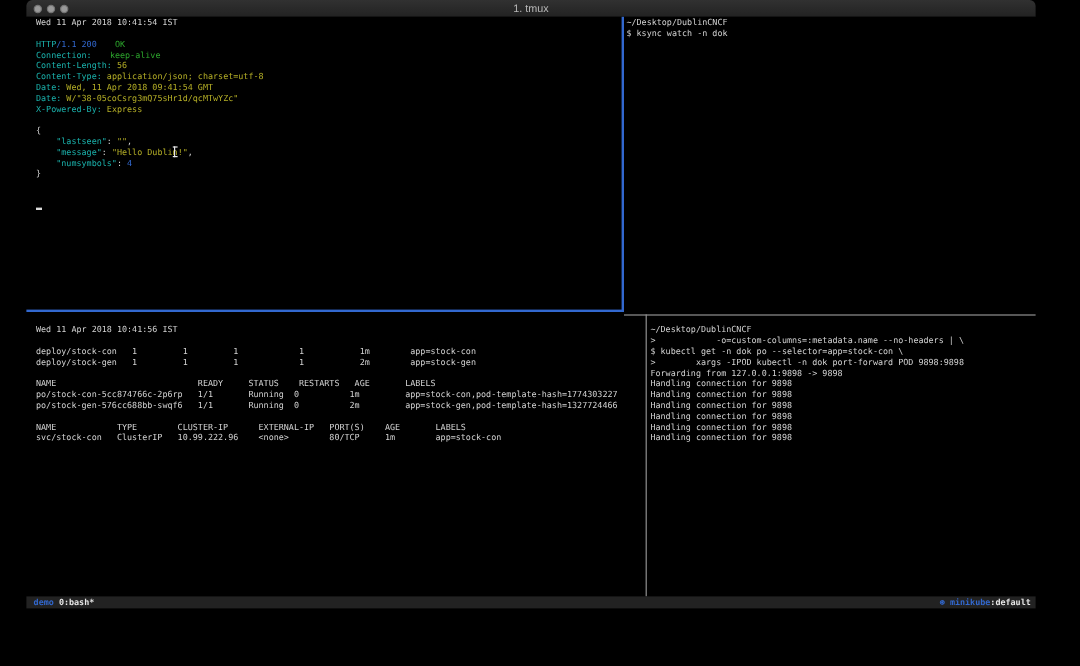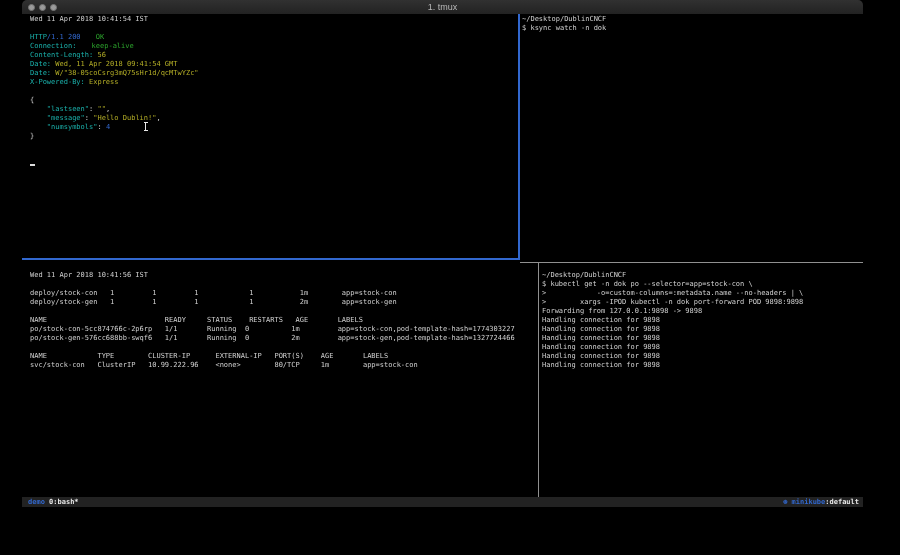--- a/index.html
+++ b/index.html
@@ -62,20 +62,21 @@
       <div class="title">1. tmux</div>
     </div>
 
     <div class="term">
       <div class="pane" id="pane-tl">
           <div class="tline"><span class="c-fg">Wed 11 Apr 2018 10:41:54 IST</span></div>
           <div class="tline"></div>
           <div class="tline"><span class="c-cyan">HTTP</span><span class="c-blue">/1.1 200 </span><span class="c-green">OK</span></div>
           <div class="tline"><span class="c-cyan">Connection:</span><span class="c-fg"> </span><span class="c-green">keep-alive</span></div>
           <div class="tline"><span class="c-cyan">Content-Length:</span><span class="c-fg"> </span><span class="c-yellow">56</span></div>
+          <div class="tline"><span class="c-cyan">Content-Type:</span><span class="c-fg"> </span><span class="c-yellow">application/json; charset=utf-8</span></div>
           <div class="tline"><span class="c-cyan">Date:</span><span class="c-fg"> </span><span class="c-yellow">Wed, 11 Apr 2018 09:41:54 GMT</span></div>
           <div class="tline"><span class="c-cyan">Date:</span><span class="c-fg"> </span><span class="c-yellow">W/"38-05coCsrg3mQ75sHr1d/qcMTwYZc"</span></div>
           <div class="tline"><span class="c-cyan">X-Powered-By:</span><span class="c-fg"> </span><span class="c-yellow">Express</span></div>
           <div class="tline"></div>
           <div class="tline"><span class="c-fg">{</span></div>
           <div class="tline"><span class="c-fg">    </span><span class="c-cyan">"lastseen"</span><span class="c-fg">: </span><span class="c-yellow">""</span><span class="c-fg">,</span></div>
           <div class="tline"><span class="c-fg">    </span><span class="c-cyan">"message"</span><span class="c-fg">: </span><span class="c-yellow">"Hello Dublin!"</span><span class="c-fg">,</span></div>
           <div class="tline"><span class="c-fg">    </span><span class="c-cyan">"numsymbols"</span><span class="c-fg">: </span><span class="c-blue">4</span></div>
           <div class="tline"><span class="c-fg">}</span></div>
           <div class="tline"></div>
@@ -94,22 +95,22 @@
           <div class="tline"></div>
           <div class="tline"><span class="c-fg">NAME                            READY     STATUS    RESTARTS   AGE       LABELS</span></div>
           <div class="tline"><span class="c-fg">po/stock-con-5cc874766c-2p6rp   1/1       Running  0          1m         app=stock-con,pod-template-hash=1774303227</span></div>
           <div class="tline"><span class="c-fg">po/stock-gen-576cc688bb-swqf6   1/1       Running  0          2m         app=stock-gen,pod-template-hash=1327724466</span></div>
           <div class="tline"></div>
           <div class="tline"><span class="c-fg">NAME            TYPE        CLUSTER-IP      EXTERNAL-IP   PORT(S)    AGE       LABELS</span></div>
           <div class="tline"><span class="c-fg">svc/stock-con   ClusterIP   10.99.222.96    &lt;none&gt;        80/TCP     1m        app=stock-con</span></div>
         </div>
       <div class="pane" id="pane-br">
           <div class="tline"><span class="c-fg">~/Desktop/DublinCNCF</span></div>
+          <div class="tline"><span class="c-fg">&gt;            -o=custom-columns=:metadata.name --no-headers | \</span></div>
           <div class="tline"><span class="c-fg">$ kubectl get -n dok po --selector=app=stock-con \</span></div>
-          <div class="tline"><span class="c-fg">&gt;            -o=custom-columns=:metadata.name --no-headers | \</span></div>
           <div class="tline"><span class="c-fg">&gt;        xargs -IPOD kubectl -n dok port-forward POD 9898:9898</span></div>
           <div class="tline"><span class="c-fg">Forwarding from 127.0.0.1:9898 -&gt; 9898</span></div>
           <div class="tline"><span class="c-fg">Handling connection for 9898</span></div>
           <div class="tline"><span class="c-fg">Handling connection for 9898</span></div>
           <div class="tline"><span class="c-fg">Handling connection for 9898</span></div>
           <div class="tline"><span class="c-fg">Handling connection for 9898</span></div>
           <div class="tline"><span class="c-fg">Handling connection for 9898</span></div>
           <div class="tline"><span class="c-fg">Handling connection for 9898</span></div>
         </div>
 

